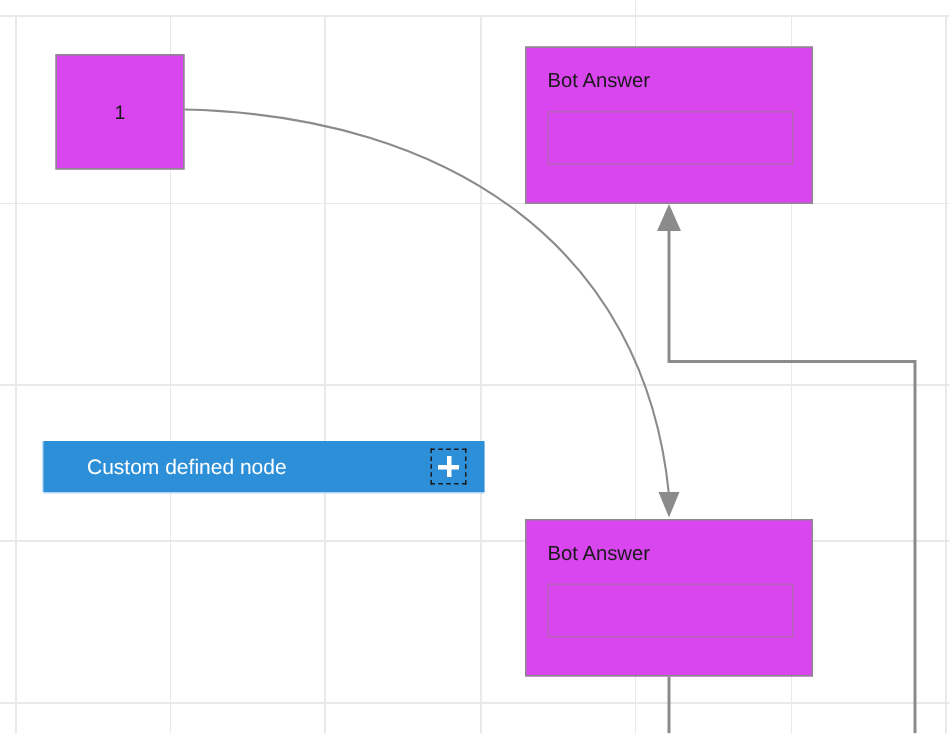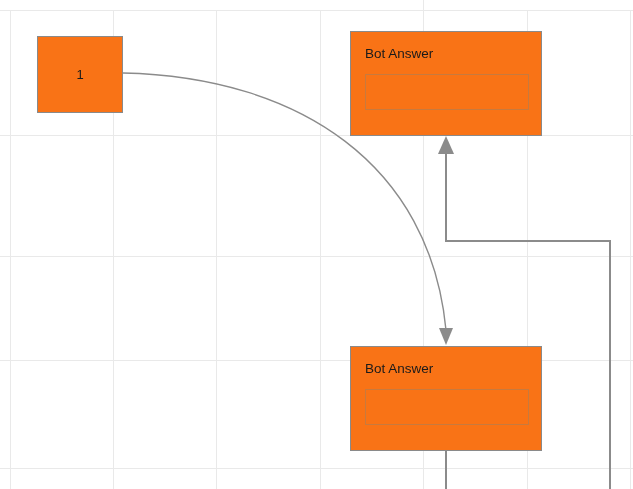--- a/index.html
+++ b/index.html
@@ -26,21 +26,21 @@
   }
   
   #edge-layer {
     position: absolute;
     left: 0; top: 0;
     width: 633px; height: 489px;
   }
   
   .node {
     position: absolute;
-    background: #f97316;
+    background: #d946ef;
     border: 1px solid #8a8a8a;
   }
   .node-start {
     left: 37px; top: 36px;
     width: 86px; height: 77px;
     display: flex;
     align-items: center;
     justify-content: center;
   }
   .node-start-label {
@@ -150,14 +150,21 @@
   <div class="node node-bot node-bot-1">
     <div class="node-bot-title">Bot Answer</div>
     <div class="node-bot-slot"></div>
   </div>
 
   <div class="node node-bot node-bot-2">
     <div class="node-bot-title">Bot Answer</div>
     <div class="node-bot-slot"></div>
   </div>
 
+  <div class="palette-button">
+    <span class="palette-label">Custom defined node</span>
+    <span class="palette-add">
+      <span class="bar-h"></span>
+      <span class="bar-v"></span>
+    </span>
+  </div>
 
 </div>
 
 </body></html>

